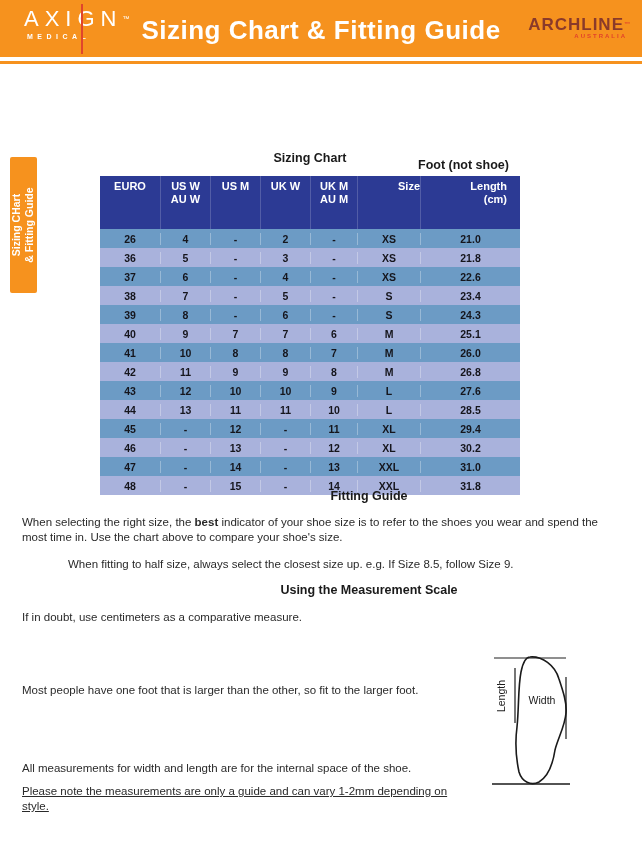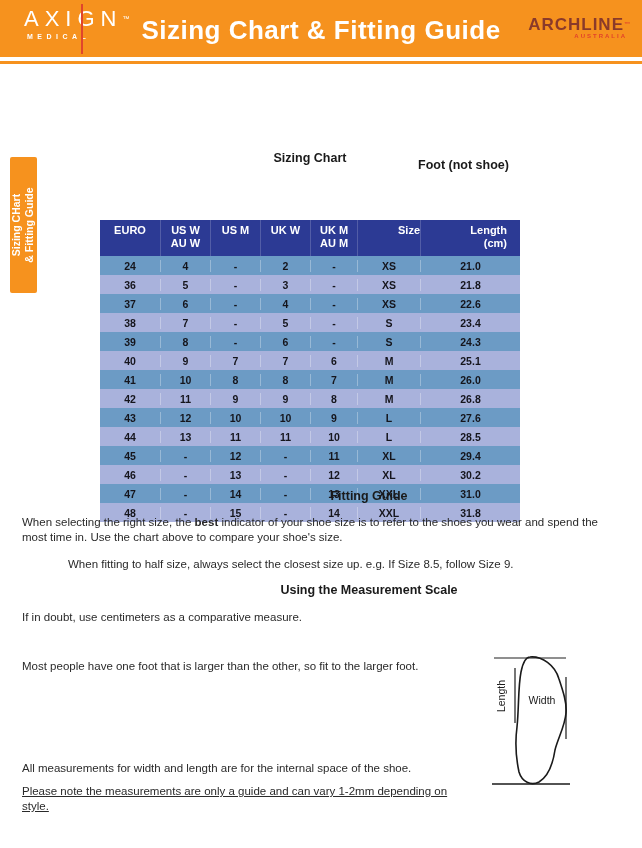--- a/index.html
+++ b/index.html
@@ -24,39 +24,39 @@
   .side-tab{position:absolute;left:10px;top:157px;width:27px;height:136px;background:var(--orange,#F6921E);border-radius:2px;}
   .side-tab-text{
     position:absolute;left:50%;top:50%;width:136px;height:28px;
     transform:translate(-50%,-50%) rotate(-90deg);
     text-align:center;color:#fff;font-weight:700;font-size:10.5px;line-height:13px;
   }
   
   .chart-title{position:absolute;left:100px;top:151px;width:420px;text-align:center;font-size:12.5px;font-weight:700;color:#1a1a1a;}
   .foot-note{position:absolute;left:418px;top:158px;font-size:12.5px;font-weight:700;color:#1a1a1a;}
   .sizing-table{position:absolute;left:100px;top:176px;width:420px;}
-  .thead{display:flex;height:36px;background:var(--navy,#2C3A94);margin-top:44px;}
+  .thead{display:flex;height:53px;background:var(--navy,#2C3A94);}
   .th{color:#fff;font-weight:700;font-size:11px;line-height:13px;padding-top:4px;text-align:center;box-sizing:border-box;}
   .th + .th{border-left:1px solid rgba(255,255,255,0.18);}
   .tr{display:flex;height:19px;align-items:center;}
   .tbody .tr:nth-child(odd){background:var(--row-dark,#6C9BC5);}
   .tbody .tr:nth-child(even){background:var(--row-light,#A9B2DC);}
   .td{font-size:10.5px;font-weight:700;color:#15151c;text-align:center;box-sizing:border-box;}
   .td + .td{border-left:1px solid rgba(255,255,255,0.30);}
   .c0{width:60px;} .c1{width:50px;} .c2{width:50px;} .c3{width:50px;} .c4{width:47px;} .c5{width:63px;} .c6{width:100px;}
   .th.c5{text-align:right;padding-left:10px;}
   .th.c6{text-align:right;padding-right:13px;}
   
   .sec-head{position:absolute;left:0;width:642px;text-align:center;font-size:12.5px;font-weight:700;color:#1a1a1a;padding-left:48px;}
   .para{position:absolute;left:22px;font-size:11.5px;line-height:15px;color:#2a2a2a;}
   .p1{top:515px;width:604px;}
   .p2{top:557px;width:604px;margin-left:46px;}
   .mp1{top:610px;width:604px;}
   .mp2{top:637px;width:452px;}
-  .mp3{top:659px;width:470px;}
+  .mp3{top:683px;width:470px;}
   .mp4{top:761px;width:480px;}
   .mp5{top:784px;width:452px;text-decoration:underline;}
   .h-fitting{top:489px;}
   .h-measure{top:583px;}
   
   .foot-diagram{position:absolute;left:488px;top:646px;width:152px;height:150px;}
   .foot-diagram text{font-family:"Liberation Sans",sans-serif;fill:#1a1a1a;}
 </style>
 </head>
 <body>
@@ -109,21 +109,21 @@
         <div class="th c5">
           <div>Size</div>
         </div>
         <div class="th c6">
           <div>Length</div>
           <div>(cm)</div>
         </div>
       </div>
     <div class="tbody">
         <div class="tr">
-          <div class="td c0">24</div>
+          <div class="td c0">26</div>
           <div class="td c1">4</div>
           <div class="td c2">-</div>
           <div class="td c3">2</div>
           <div class="td c4">-</div>
           <div class="td c5">XS</div>
           <div class="td c6">21.0</div>
         </div>
         <div class="tr">
           <div class="td c0">36</div>
           <div class="td c1">5</div>

